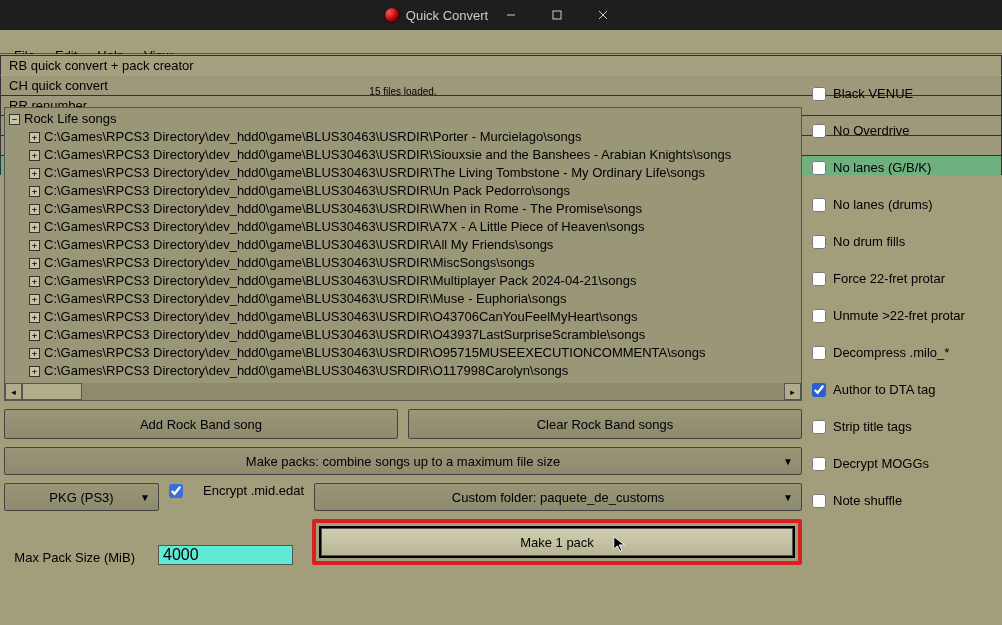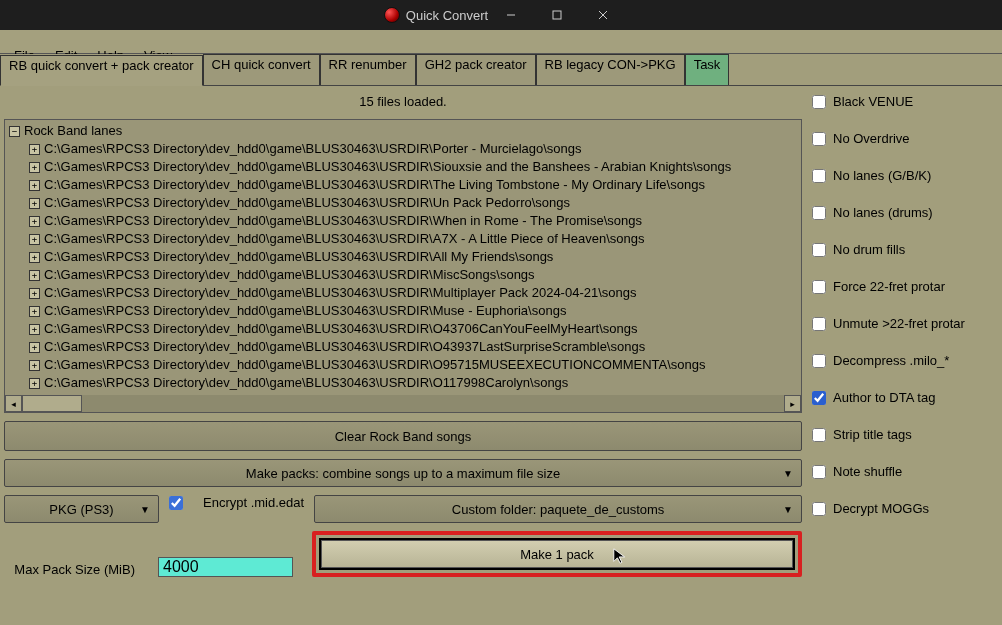--- a/index.html
+++ b/index.html
@@ -11,29 +11,29 @@
 .titlebar-left { display: flex; align-items: center; gap: 6px; padding-left: 8px; }
 .titlebar-icon { width: 16px; height: 16px; border-radius: 50%; background: radial-gradient(circle at 30% 30%, #ff5555, #aa0000 60%, #330000); border: 1px solid #111; }
 .titlebar-btns { display: flex; height: 100%; }
 .titlebar-btn { width: 46px; display: flex; align-items: center; justify-content: center; color: #ccc; font-size: 13px;}
 
 .menubar { height: 24px; background: #a4a07e; display: flex; align-items: center; padding: 0 4px; border-bottom: 1px solid #555; }
 .menubar-item { padding: 2px 10px; font-size: 13px; color: #000; margin-top: 27px; }
 
 .workarea { flex: 1; background: #a29e7c; display: flex; flex-direction: column; }
 
-.tabstrip { height: 32px; display: flex; border-bottom: 1px solid #444; }
+.tabstrip { height: 24px; display: flex; border-bottom: 1px solid #444; flex-direction: column; }
 .tab { padding: 2px 8px; font-size: 13px; background: #9d997a; border: 1px solid #333; border-bottom: none; color: #000; }
 .tab.active { background: #a5a180; position:relative; top:1px; border-bottom:1px solid #a5a180;}
 .tab.task { background: #6fb07f; }
 
 .content { flex: 1; display: flex; }
 
 .left-pane { flex: 1; display: flex; flex-direction: column; padding: 2px 4px 8px 4px; gap: 8px; }
-.loaded-label { text-align: center; font-size: 13px; color: #000; padding: 6px 0 2px 0; }
+.loaded-label { text-align: center; font-size: 10px; color: #000; padding: 6px 0 2px 0; }
 
 .tree-wrap { border: 1px solid #555; background: #9a9678; height: 294px; display:flex; flex-direction:column;}
 .tree { flex:1; overflow: hidden; padding: 2px 0 0 4px; font-size: 13px; color: #000; line-height: 18px; white-space: nowrap; }
 .tree-root { display:flex; align-items:center; gap:4px; }
 .tree-toggle { width:11px; height:11px; border:1px solid #333; display:inline-flex; align-items:center; justify-content:center; font-size:9px; line-height:1; background:#c8c4a4; font-family:monospace;}
 .tree-children { padding-left: 20px; }
 .tree-item { display:flex; align-items:center; gap:4px; overflow:hidden; text-overflow:clip; }
 .hscroll { height: 17px; background: #8d8a6e; display:flex; }
 .hscroll-btn { width:17px; height:17px; background:#b0ac8c; border:1px solid #555; display:flex; align-items:center; justify-content:center; font-size:9px;}
 .hscroll-track { flex:1; position:relative; }
@@ -112,21 +112,21 @@
     </div>
 
     <div class="content">
       <div class="left-pane">
         <div class="loaded-label">15 files loaded.</div>
 
         <div class="tree-wrap">
           <div class="tree">
             <div class="tree-root">
               <span class="tree-toggle">−</span>
-              <span>Rock Band lanes</span>
+              <span>Rock Life songs</span>
             </div>
             <div class="tree-children" id="tree-children">
                 <div class="tree-item">
                   <span class="tree-toggle">+</span>
                   <span>C:\Games\RPCS3 Directory\dev_hdd0\game\BLUS30463\USRDIR\Porter - Murcielago\songs</span>
                 </div>
                 <div class="tree-item">
                   <span class="tree-toggle">+</span>
                   <span>C:\Games\RPCS3 Directory\dev_hdd0\game\BLUS30463\USRDIR\Siouxsie and the Banshees - Arabian Knights\songs</span>
                 </div>
@@ -186,20 +186,21 @@
           <div class="hscroll">
             <div class="hscroll-btn">◂</div>
             <div class="hscroll-track">
                 <div class="hscroll-thumb"></div>
               </div>
             <div class="hscroll-btn">▸</div>
           </div>
         </div>
 
         <div class="btn-row">
+          <div class="btn">Add Rock Band song</div>
           <div class="btn">Clear Rock Band songs</div>
         </div>
 
         <div class="combo">
           <span>Make packs: combine songs up to a maximum file size</span>
           <span class="arrow">▼</span>
         </div>
 
         <div class="row3">
           <div class="combo pkg-combo">
@@ -269,23 +270,23 @@
         <label class="opt">
             <input type="checkbox" checked="" style="">
             <span>Author to DTA tag</span>
           </label>
         <label class="opt">
             <input type="checkbox" style="">
             <span>Strip title tags</span>
           </label>
         <label class="opt">
             <input type="checkbox" style="">
+            <span>Decrypt MOGGs</span>
+          </label>
+        <label class="opt">
+            <input type="checkbox" style="">
             <span>Note shuffle</span>
-          </label>
-        <label class="opt">
-            <input type="checkbox" style="">
-            <span>Decrypt MOGGs</span>
           </label>
       </div>
     </div>
 
   </div>
 </div>
 
 </body></html>

